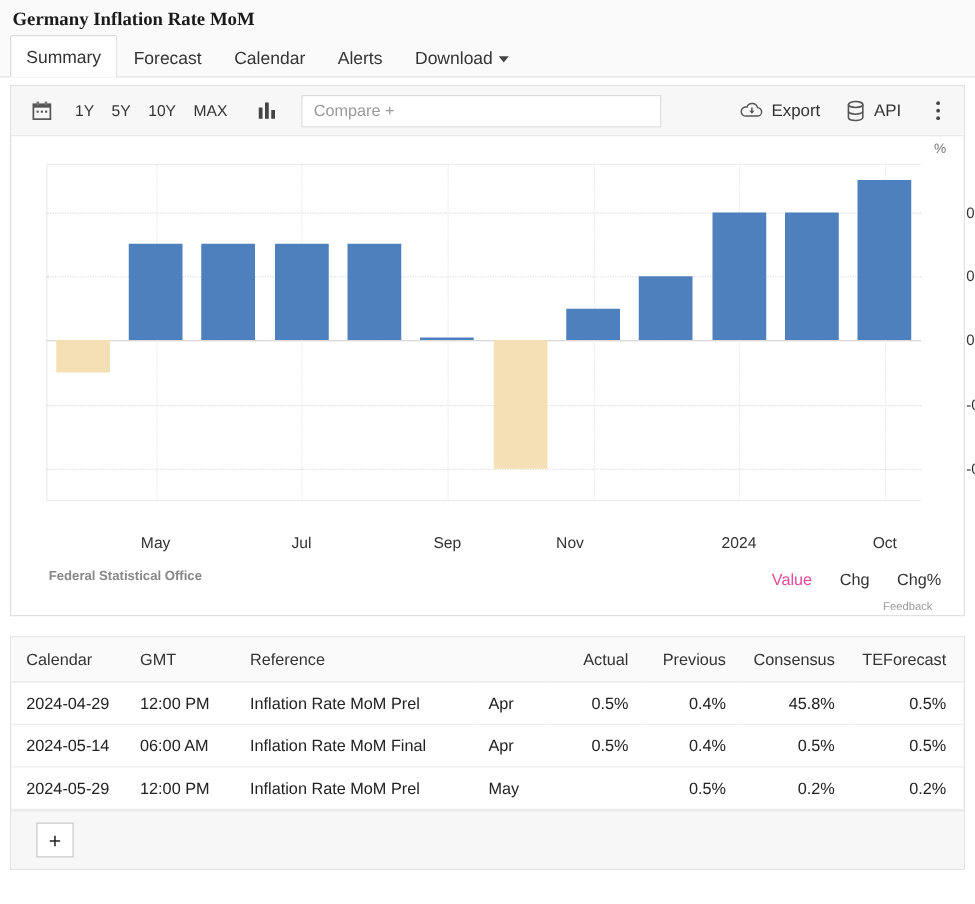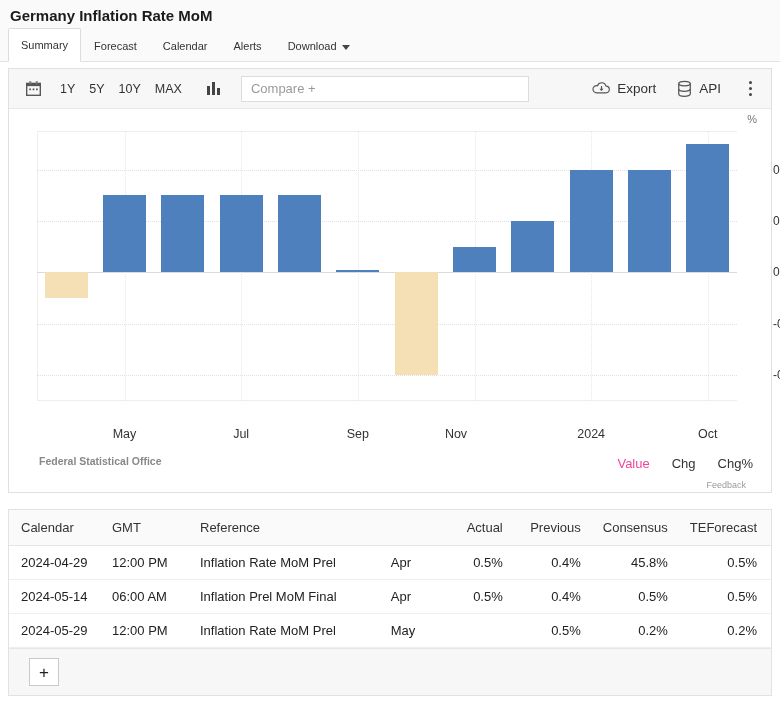--- a/index.html
+++ b/index.html
@@ -14,33 +14,34 @@
 
   
   .page-title {
     font-size: 15px;
     font-weight: bold;
     color: #1a1a1a;
     padding: 6px 0 6px 10px;
     height: 28px;
     line-height: 20px;
     background: #fafafa;
+    font-family: Liberation Serif, serif;
   }
 
   
   .tabbar {
     display: flex;
     align-items: flex-end;
     height: 34px;
     background: #fafafa;
     border-bottom: 1px solid #e3e3e3;
     padding-left: 8px;
   }
   .tab {
-    font-size: 11px;
+    font-size: 14px;
     color: #333;
     padding: 7px 12px 7px 12px;
     line-height: 18px;
     cursor: pointer;
     white-space: nowrap;
     border: 1px solid transparent;
     border-bottom: none;
     position: relative;
     top: 1px;
   }
@@ -389,21 +390,21 @@
           <td class="col-ref">Inflation Rate MoM Prel</td>
           <td class="col-per">Apr</td>
           <td class="num">0.5%</td>
           <td class="num">0.4%</td>
           <td class="num">45.8%</td>
           <td class="num">0.5%</td>
         </tr>
         <tr>
           <td class="col-cal">2024-05-14</td>
           <td class="col-gmt">06:00 AM</td>
-          <td class="col-ref">Inflation Prel MoM Final</td>
+          <td class="col-ref">Inflation Rate MoM Final</td>
           <td class="col-per">Apr</td>
           <td class="num">0.5%</td>
           <td class="num">0.4%</td>
           <td class="num">0.5%</td>
           <td class="num">0.5%</td>
         </tr>
         <tr>
           <td class="col-cal">2024-05-29</td>
           <td class="col-gmt">12:00 PM</td>
           <td class="col-ref">Inflation Rate MoM Prel</td>

